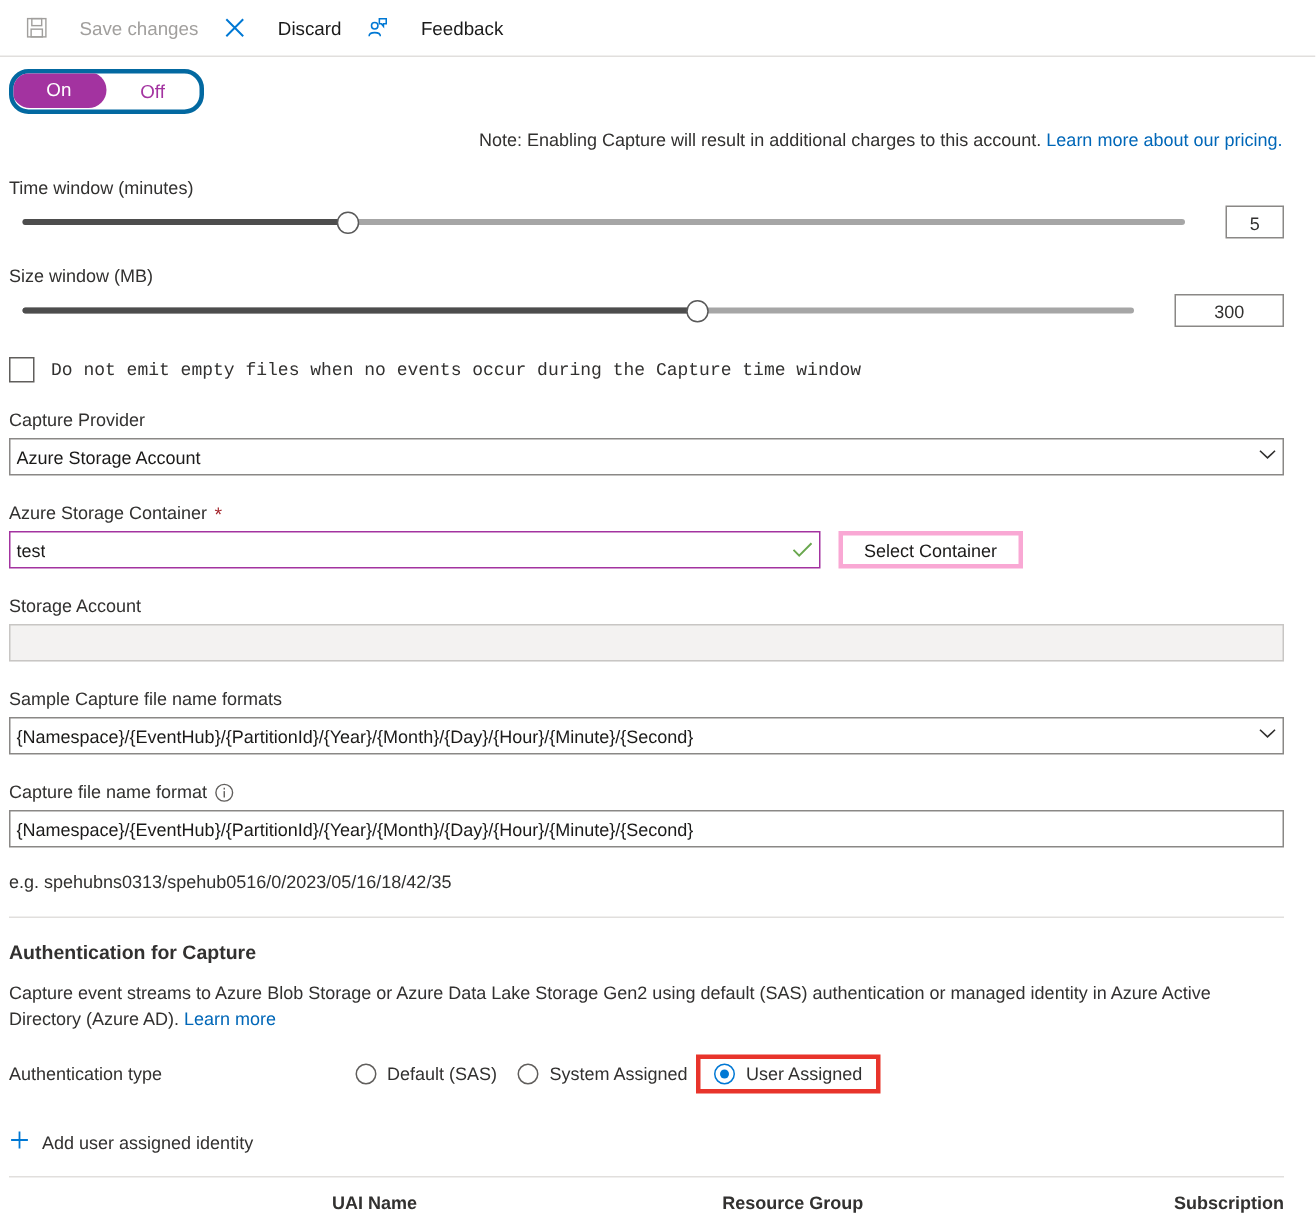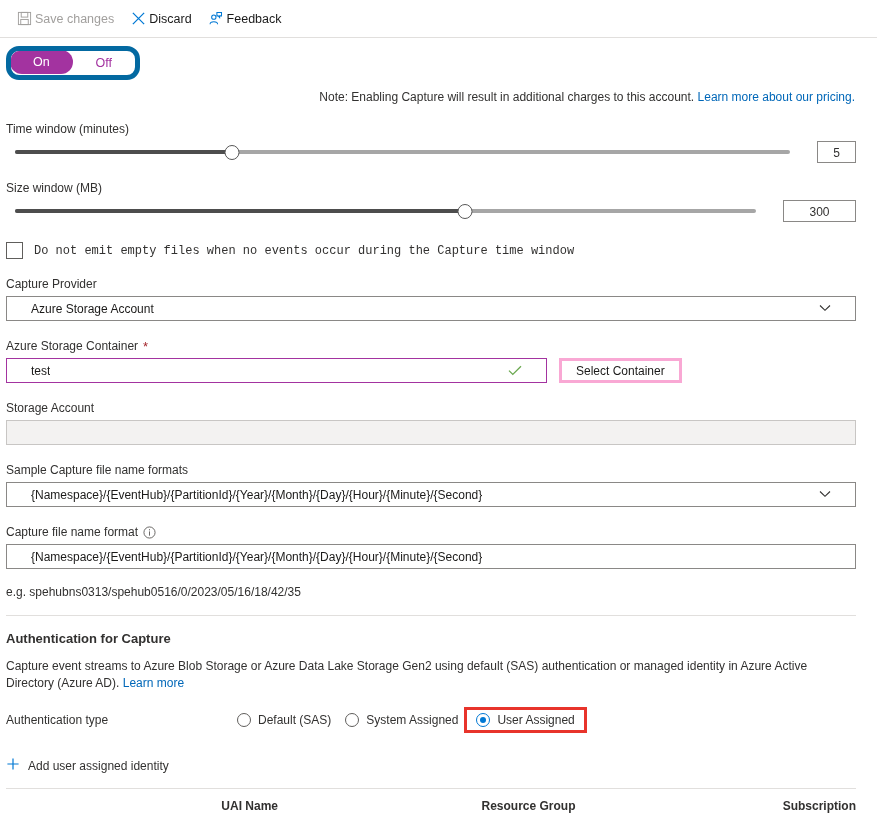--- a/index.html
+++ b/index.html
@@ -22,35 +22,35 @@
     height: 37px;
     display: flex;
     align-items: center;
     padding-left: 10px;
     gap: 0px;
     border-bottom: 1px solid #e1dfdd;
   }
   .cmd {
     display: flex;
     align-items: center;
-    gap: 3px;
+    gap: 21px;
     padding: 4px 10px 4px 6px;
     font-size: 12.5px;
     white-space: nowrap;
   }
   .cmd.disabled { color: #a19f9d; cursor: default; }
   .cmd.enabled  { color: #1a1a1a; cursor: pointer; }
   .cmd .ic { display: inline-flex; width: 16px; height: 16px; align-items: center; justify-content: center; }
 
   
   .toggle-wrap { padding: 8px 0 0 6px; }
   .pill {
     display: inline-flex;
     align-items: stretch;
-    border: 5px solid #0369a1;
+    border: 3px solid #0369a1;
     border-radius: 13px;
     height: 24px;
     width: 124px;
     overflow: hidden;
     background: #ffffff;
     cursor: pointer;
   }
   .pill .seg {
     flex: 1 1 50%;
     display: flex;
@@ -144,21 +144,21 @@
   }
   .checkrow .cblabel { font-size: 12px; font-family: Liberation Mono, monospace; }
 
   
   .input {
     height: 25px;
     border: 1px solid #8a8886;
     background: #fff;
     display: flex;
     align-items: center;
-    padding: 0 24px;
+    padding: 0 4px;
     font-size: 12px;
     box-sizing: border-box;
     color: #1b1a19;
   }
   .input.select { justify-content: space-between; cursor: pointer; }
   .input.disabled { background: #f3f2f1; border-color: #c8c6c4; }
   .input.focused { border: 1px solid #a333a0; }
   .input .val { overflow: hidden; white-space: nowrap; }
   .chev { color: #323130; font-size: 11px; line-height: 1; }
   .tick { color: #6aa84f; font-size: 14px; line-height: 1; }

